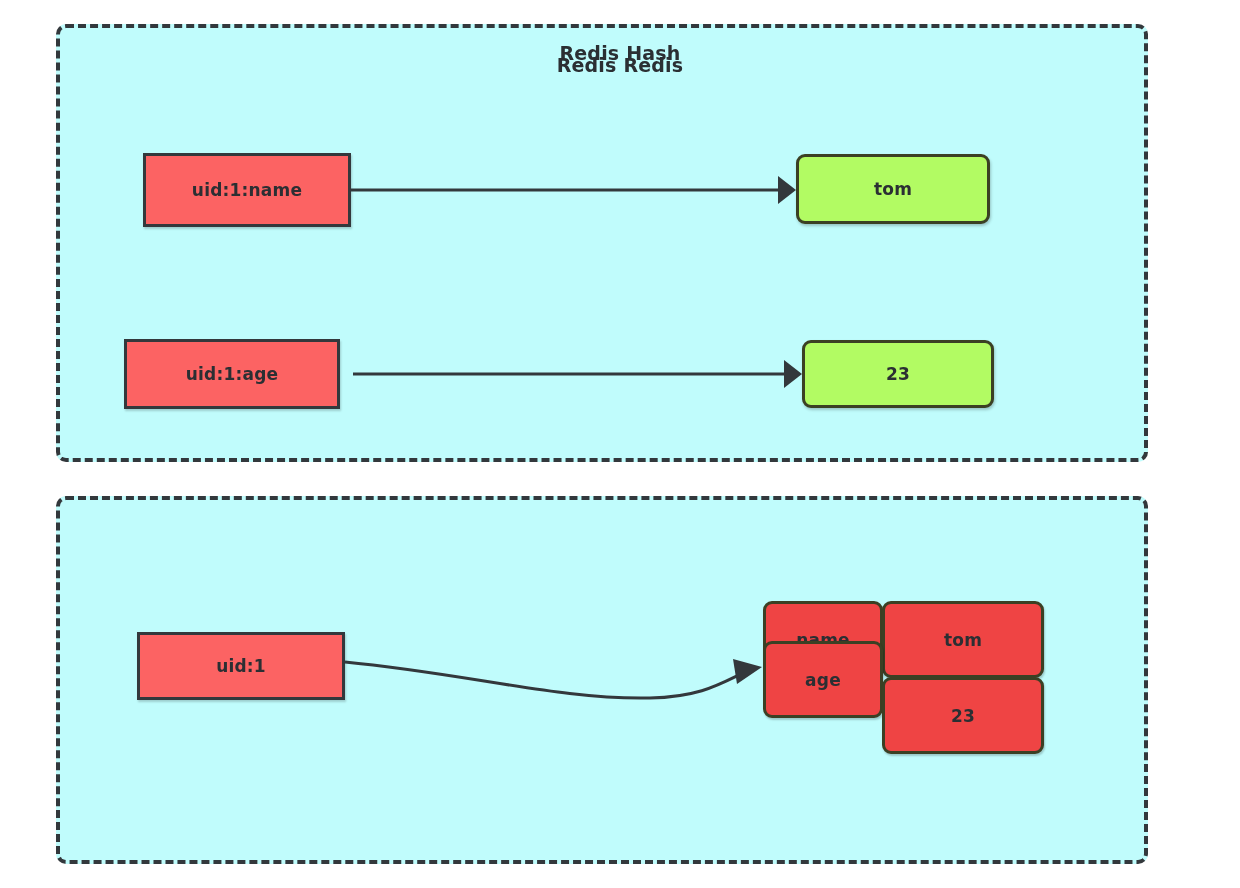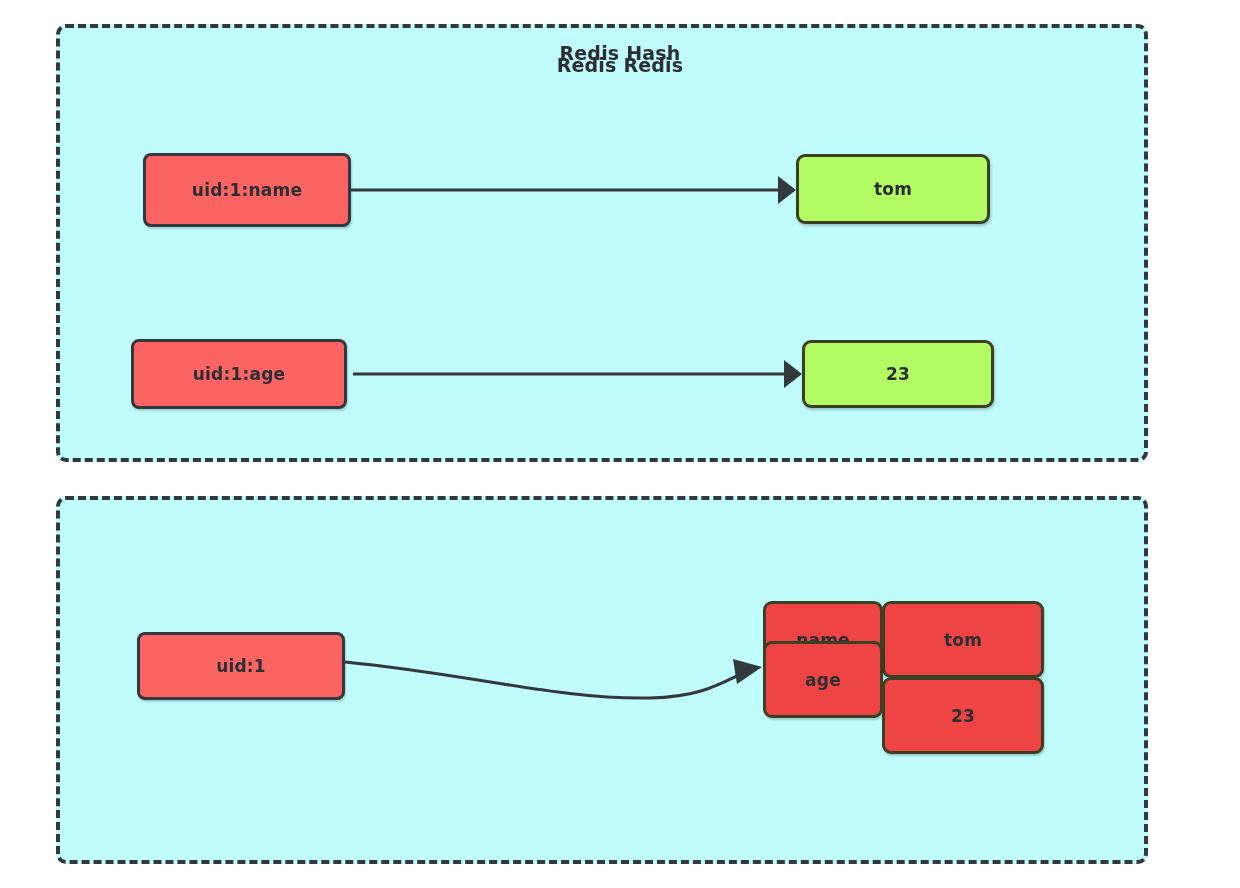--- a/index.html
+++ b/index.html
@@ -48,40 +48,40 @@
     justify-content: center;
     font-size: 17px;
     font-weight: bold;
     color: #2b2f33;
     letter-spacing: 0.2px;
     white-space: nowrap;
   }
   .node.key {
     background: #fc6363;
     border: 3px solid #33383c;
-    border-radius: 8px;
+    border-radius: 0;
     box-shadow: 1px 2px 2px rgba(0,0,0,0.18);
   }
   .node.value {
     background: #b2fb63;
     border: 3px solid #3b4024;
     border-radius: 9px;
     box-shadow: 1px 2px 3px rgba(0,0,0,0.22);
   }
   .node.cell {
     background: #ef4444;
     border: 3px solid #3b4024;
     border-radius: 9px;
     box-shadow: 1px 2px 2px rgba(0,0,0,0.20);
   }
 
   
   #key-uid1name { left: 143px; top: 153px; width: 208px; height: 74px; }
   #val-tom      { left: 796px; top: 154px; width: 194px; height: 70px; }
-  #key-uid1age  { left: 131px; top: 339px; width: 216px; height: 70px; }
+  #key-uid1age  { left: 124px; top: 339px; width: 216px; height: 70px; }
   #val-23       { left: 802px; top: 340px; width: 192px; height: 68px; }
 
   
   #key-uid1       { left: 137px; top: 632px; width: 208px; height: 68px; text-align: center; }
   #cell-name      { left: 763px; top: 601px; width: 120px; height: 77px; }
   #cell-tom       { left: 882px; top: 601px; width: 162px; height: 77px; }
   #cell-age       { left: 763px; top: 641px; width: 120px; height: 77px; }
   #cell-23        { left: 882px; top: 677px; width: 162px; height: 77px; }
 
   

